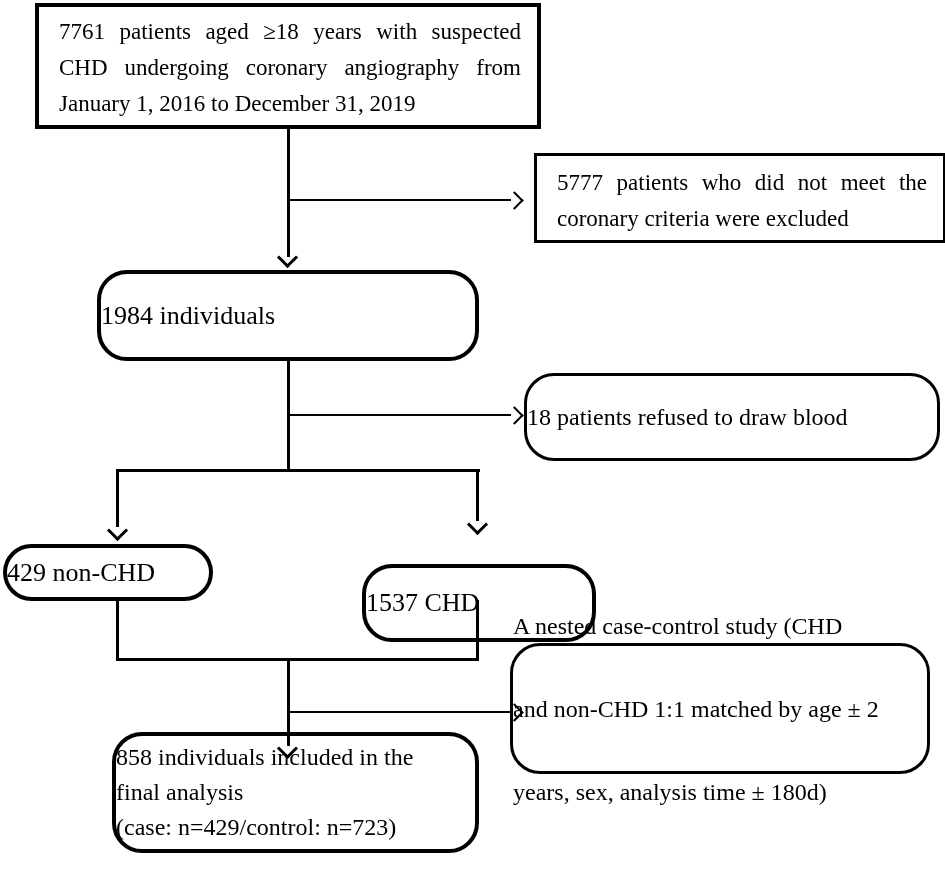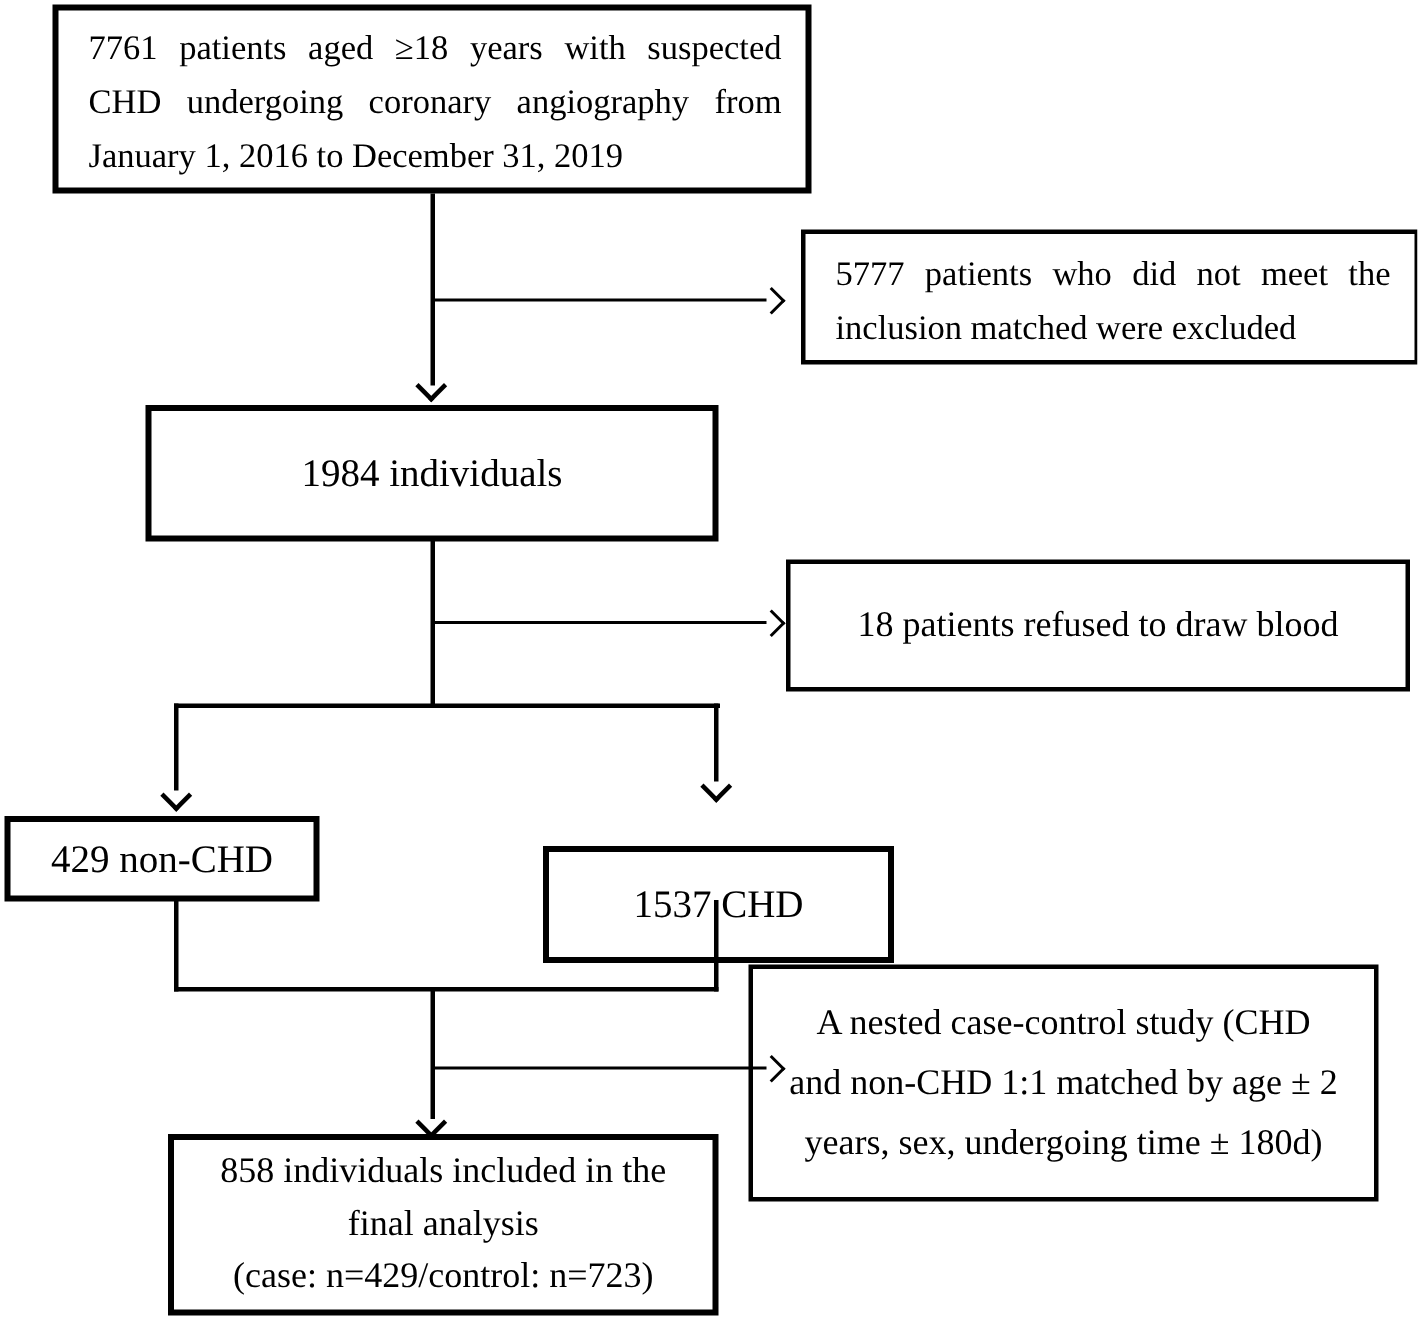--- a/index.html
+++ b/index.html
@@ -16,22 +16,23 @@
     box-sizing:border-box;
     background:#ffffff;
   }
   .thick{border:4px solid #000;}
   .thin{border:3px solid #000;}
   .para{padding:7px 16px 0 20px;font-size:23px;line-height:36px;}
   .para .ln{display:block;}
   .para .ln.just{text-align:justify;text-align-last:justify;}
   .center{
     display:flex;flex-direction:column;
-    align-items:center;justify-content:center;
+    align-items:flex-start;justify-content:center;
     text-align:center;
+    border-radius:30px;
   }
   .fs26{font-size:26px;}
   .fs24{font-size:24px;}
   .lh40 .ln{line-height:40px;}
   .lh35 .ln{line-height:35px;}
   .cline{position:absolute;background:#000;}
   .chev{position:absolute;display:block;box-sizing:border-box;}
   .chev.down{width:15px;height:15px;border-right:3px solid #000;border-bottom:3px solid #000;transform:rotate(45deg);}
   .chev.right{width:13px;height:13px;border-top:2.5px solid #000;border-right:2.5px solid #000;transform:rotate(45deg);}
 </style>
@@ -41,46 +42,46 @@
 <div class="stage">
 
   <div class="box thick para" style="left:35px;top:3px;width:506px;height:126px;">
     <span class="ln just">7761 patients aged ≥18 years with suspected</span>
     <span class="ln just">CHD undergoing coronary angiography from</span>
     <span class="ln">January 1, 2016 to December 31, 2019</span>
   </div>
 
   <div class="box thin para" style="left:534px;top:153px;width:412px;height:90px;padding-top:9px;">
     <span class="ln just">5777 patients who did not meet the</span>
-    <span class="ln">inclusion matched were excluded</span>
+    <span class="ln">coronary criteria were excluded</span>
   </div>
 
   <div class="box thick center fs26" style="left:97px;top:270px;width:382px;height:91px;">
     <span class="ln">1984 individuals</span>
   </div>
 
   <div class="box thin center fs24" style="left:524px;top:373px;width:416px;height:88px;">
     <span class="ln">18 patients refused to draw blood</span>
   </div>
 
   <div class="box thick center fs26" style="left:3px;top:544px;width:210px;height:57px;">
     <span class="ln">429 non-CHD</span>
   </div>
 
   <div class="box thick center fs26" style="left:362px;top:564px;width:234px;height:78px;font-family:Liberation Serif, serif;">
     <span class="ln">1537 CHD</span>
   </div>
 
-  <div class="box thin center fs24 lh40" style="left:499px;top:643px;width:420px;height:158px;">
+  <div class="box thin center fs24 lh40" style="left:510px;top:643px;width:420px;height:131px;gap:43px;">
     <span class="ln">A nested case-control study (CHD</span>
     <span class="ln">and non-CHD 1:1 matched by age ± 2</span>
-    <span class="ln">years, sex, undergoing time ± 180d)</span>
+    <span class="ln">years, sex, analysis time ± 180d)</span>
   </div>
 
-  <div class="box thick center fs24 lh35" style="left:112px;top:756px;width:367px;height:121px;">
+  <div class="box thick center fs24 lh35" style="left:112px;top:732px;width:367px;height:121px;">
     <span class="ln">858 individuals included in the</span>
     <span class="ln">final analysis</span>
     <span class="ln">(case: n=429/control: n=723)</span>
   </div>
 
   <div class="cline" style="left:287px;top:129px;width:3px;height:128px;"></div>
   <div class="cline" style="left:289px;top:199px;width:222px;height:2px;"></div>
   <div class="cline" style="left:287px;top:359px;width:3px;height:113px;"></div>
   <div class="cline" style="left:289px;top:414px;width:222px;height:2px;"></div>
   <div class="cline" style="left:116px;top:469px;width:364px;height:3px;"></div>

